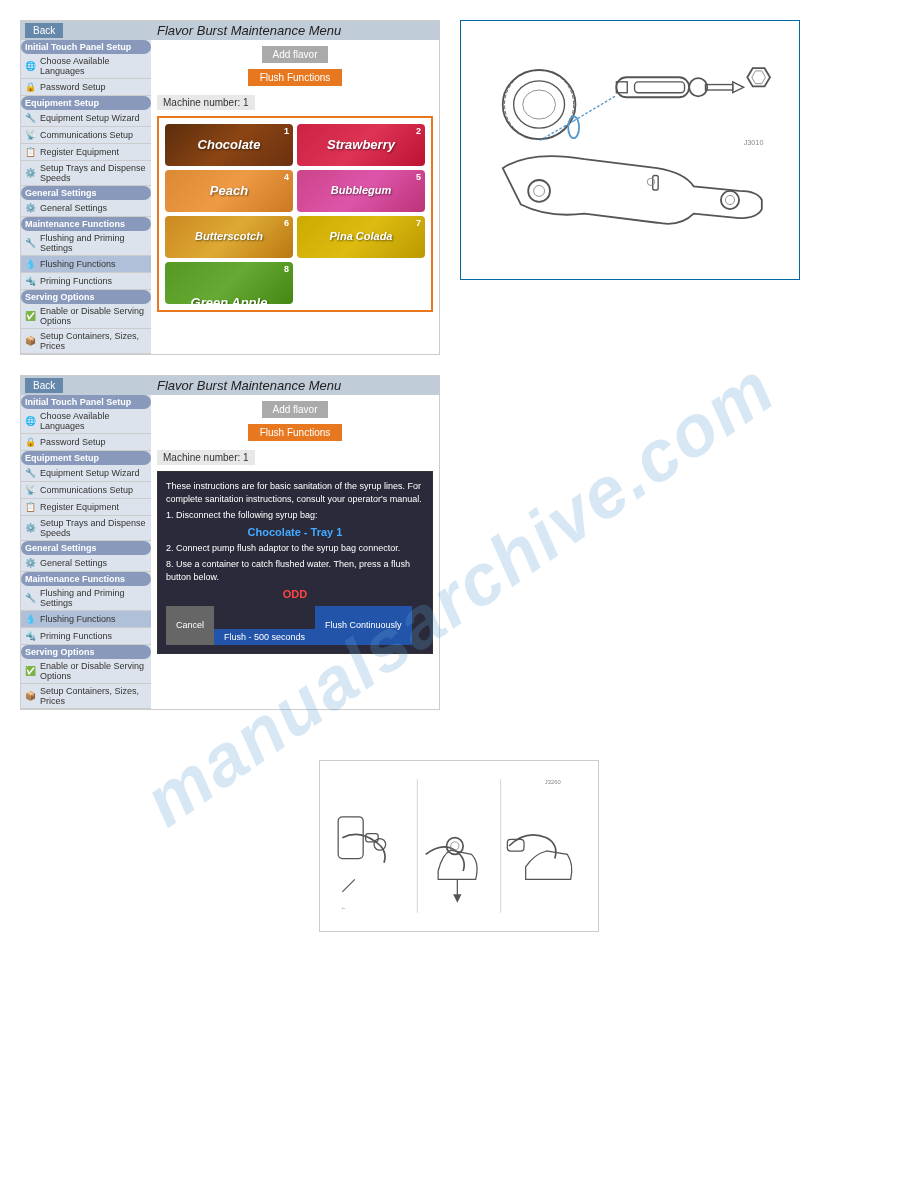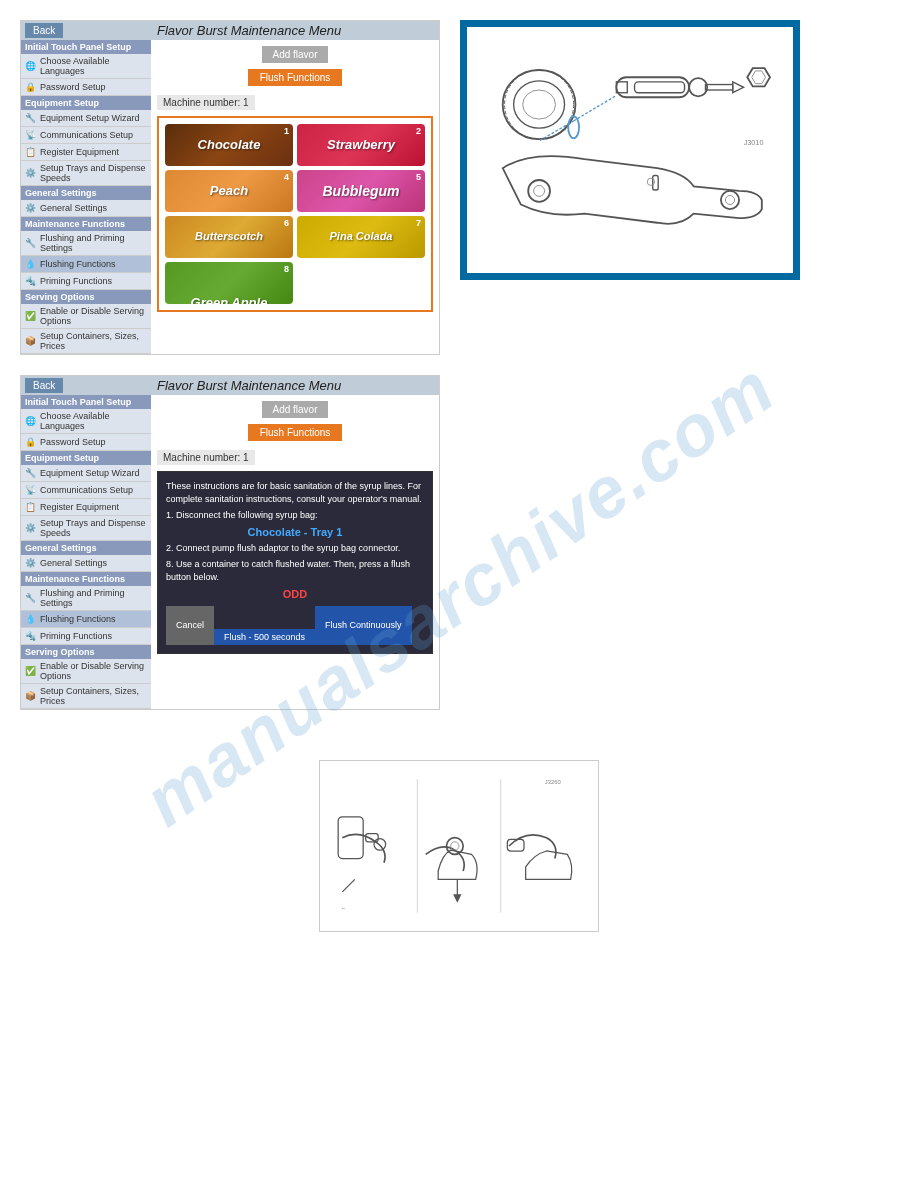--- a/index.html
+++ b/index.html
@@ -67,20 +67,21 @@
       flex-shrink: 0;
       font-size: 9px;
     }
 
     .sidebar-section-header {
       background: #8899bb;
       color: white;
       padding: 2px 4px;
       font-size: 9px;
       font-weight: bold;
+      border-radius: 7px;
     }
 
     .sidebar-item {
       display: flex;
       align-items: center;
       padding: 2px 4px;
       gap: 3px;
       cursor: pointer;
       font-size: 9px;
       color: #333;
@@ -198,21 +199,21 @@
     .flavor-black-cherry { background: linear-gradient(135deg, #6b0020, #8b1030, #5a0015); }
     .flavor-peach { background: linear-gradient(135deg, #dd8833, #ee9944, #cc7722); }
     .flavor-bubblegum { background: linear-gradient(135deg, #cc4488, #dd55aa, #bb3377); }
     .flavor-butterscotch { background: linear-gradient(135deg, #cc8822, #ddaa33, #bb7711); }
     .flavor-pina-colada { background: linear-gradient(135deg, #ccaa00, #ddbb11, #bb9900); }
     .flavor-green-apple { background: linear-gradient(135deg, #559922, #66aa33, #448811); }
 
     
     .diagram-panel {
       flex: 1;
-      border: 7px solid #0369a1;
+      border: 1px solid #0369a1;
       display: flex;
       align-items: center;
       justify-content: center;
       background: #fff;
       min-height: 200px;
     }
 
     
     .flush-instructions {
       background: #2a2a3a;
@@ -391,21 +392,21 @@
           </div>
           <div class="flavor-tile flavor-strawberry">
             <span class="flavor-name">Strawberry</span>
             <span class="flavor-num">2</span>
           </div>
           <div class="flavor-tile flavor-peach">
             <span class="flavor-name">Peach</span>
             <span class="flavor-num">4</span>
           </div>
           <div class="flavor-tile flavor-bubblegum">
-            <span class="flavor-name" style="font-size:14px;">Bubblegum</span>
+            <span class="flavor-name" style="font-size:11px;">Bubblegum</span>
             <span class="flavor-num">5</span>
           </div>
           <div class="flavor-tile flavor-butterscotch">
             <span class="flavor-name" style="font-size:11px;">Butterscotch</span>
             <span class="flavor-num">6</span>
           </div>
           <div class="flavor-tile flavor-pina-colada">
             <span class="flavor-name" style="font-size:11px;">Pina Colada</span>
             <span class="flavor-num">7</span>
           </div>

